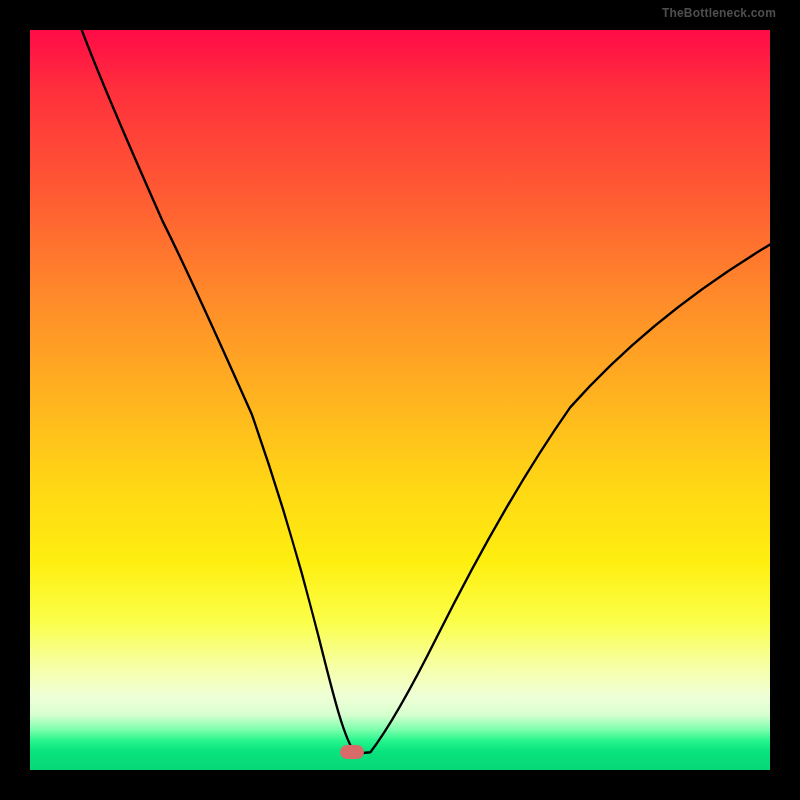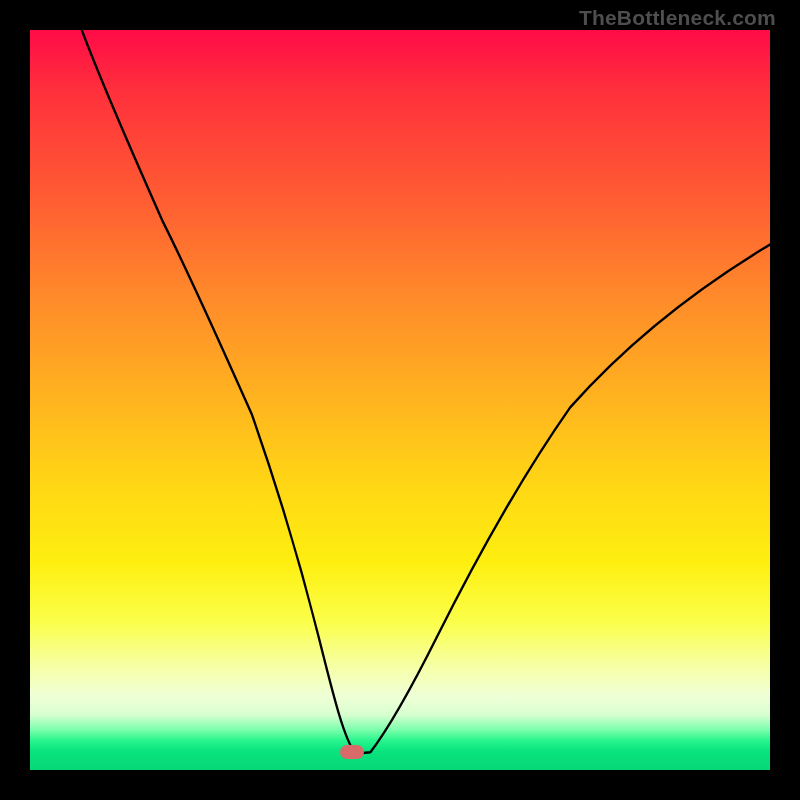--- a/index.html
+++ b/index.html
@@ -60,21 +60,21 @@
     width: 24px;
     height: 14px;
     border-radius: 8px;
     background: #d96a6a;
     transform: translate(-50%, -50%);
   }
   .watermark {
     position: absolute;
     top: 6px;
     right: 24px;
-    font-size: 21px;
+    font-size: 12px;
     font-weight: 600;
     color: #4e4e4e;
     letter-spacing: 0.2px;
   }
 </style>
 </head>
 <body>
 
 <div class="frame">
   <div class="plot">

